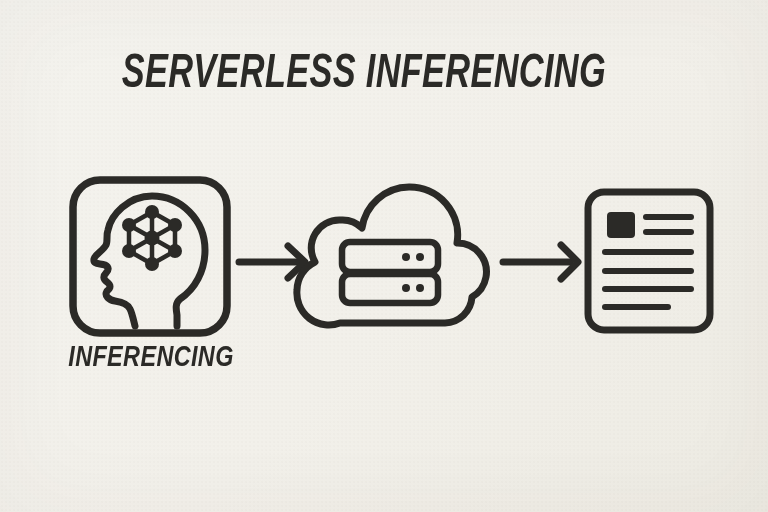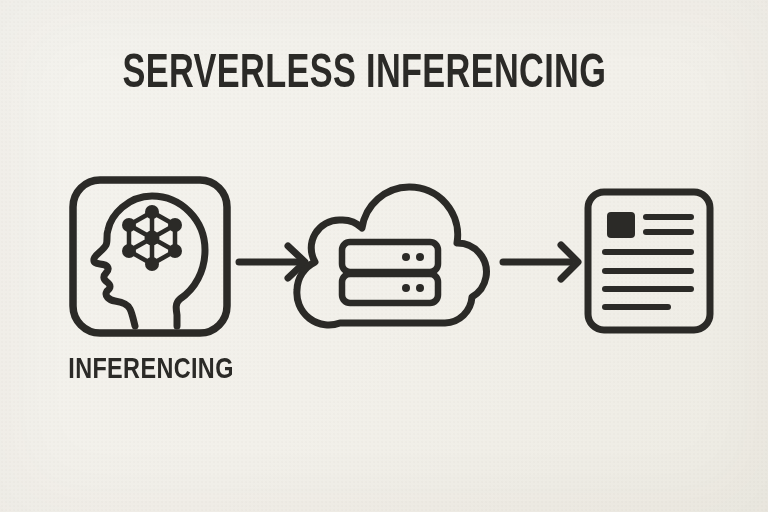--- a/index.html
+++ b/index.html
@@ -11,39 +11,40 @@
   .canvas {
     position: relative;
     width: 768px; height: 512px;
     overflow: hidden;
     background:
       radial-gradient(rgba(60,55,40,0.015) 1px, transparent 1px),
       linear-gradient(135deg, #f4f3ee 0%, #f2f0ea 55%, #edebe3 100%);
     background-size: 4px 4px, 100% 100%;
     box-shadow: inset 0 0 90px rgba(70,60,40,0.04);
     color: #2b2a27;
+    font-style: italic;
   }
   .title-wrap {
     position: absolute;
     left: -40px; right: 0; top: 46px;
     text-align: center;
     white-space: nowrap;
   }
   .title-wrap .title-text {
     display: inline-block;
     font-weight: 700;
     font-size: 49px;
     line-height: 49px;
     letter-spacing: 0.5px;
     transform: scaleX(0.70);
     transform-origin: 50% 50%;
   }
   .node-label {
     position: absolute;
-    top: 353px;
+    top: 341px;
     transform: translateX(-50%);
     white-space: nowrap;
     text-align: center;
   }
   .node-label .label-text {
     display: inline-block;
     font-weight: 700;
     font-size: 30px;
     line-height: 30px;
     letter-spacing: 0.5px;

